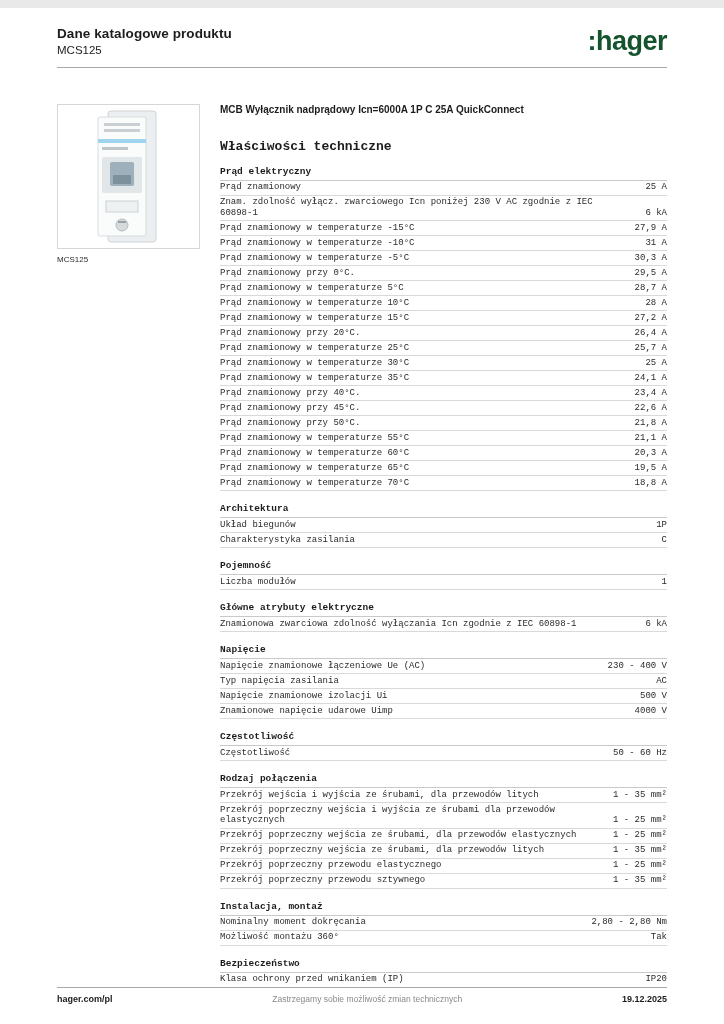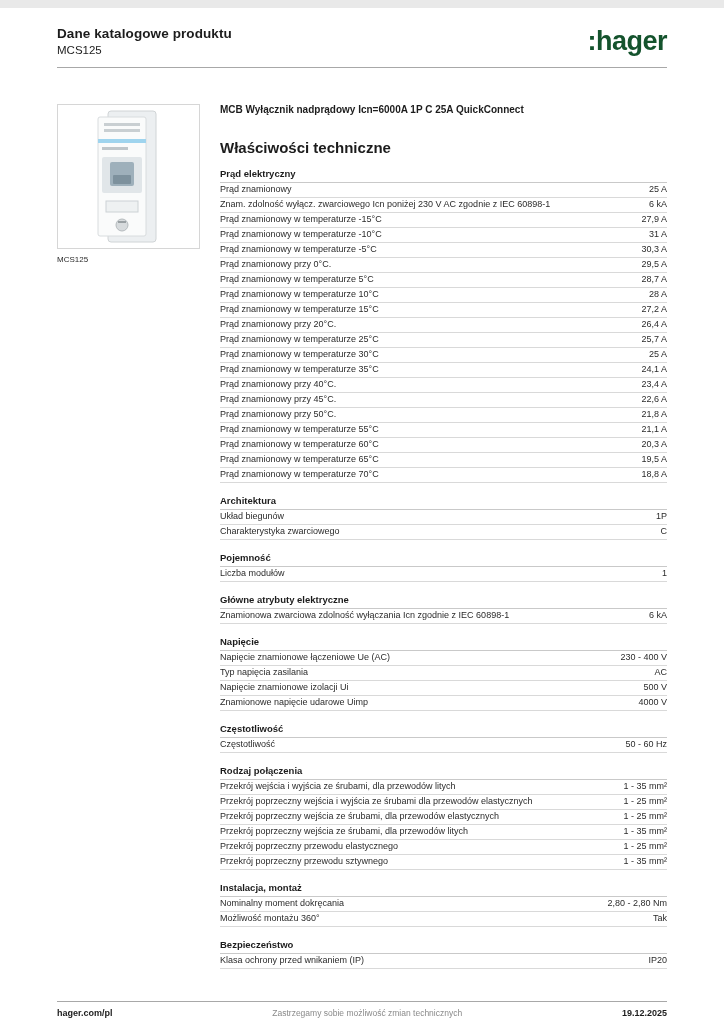--- a/index.html
+++ b/index.html
@@ -24,38 +24,38 @@
   .left-col { width:143px; flex:0 0 143px; }
   .right-col { margin-left:20px; width:447px; flex:1; }
 
   .product-image-box {
     width:143px; height:145px; border:1px solid #d6d6d6; background:#fff;
     display:flex; align-items:center; justify-content:center; overflow:hidden;
   }
   .image-caption { font-size:8px; color:#2a2a2a; margin-top:6px; }
 
   .product-title { font-size:10px; font-weight:bold; line-height:1.25; }
-  .props-heading { font-size:15px; font-weight:bold; margin-top:22px; }
-
-  .spec-section { margin-top:12px; }
+  .props-heading { font-size:13px; font-weight:bold; margin-top:22px;font-family:Liberation Mono, monospace; }
+
+  .spec-section { margin-top:12px;font-family:Liberation Mono, monospace; }
   .section-title {
     font-size:9.5px; font-weight:bold; padding-bottom:3px;
     border-bottom:1px solid #c9c9c9;
   }
   .spec-row {
     display:flex; justify-content:space-between; align-items:flex-end;
     padding:1.5px 0 2px; border-bottom:1px solid #d9d9d9;
     font-size:9px; line-height:10.5px; color:#2b2b2b;
   }
   .spec-label { flex:1 1 auto; padding-right:26px; }
   .spec-value { flex:0 0 auto; white-space:nowrap; text-align:right; }
 
   
   .footer {
-    position:absolute; left:57px; right:57px; bottom:14px;
+    position:absolute; left:57px; right:57px; bottom:28px;
     border-top:1px solid #a8a8a8; padding-top:6px;
     display:flex; justify-content:space-between; align-items:flex-start;
   }
   .footer-site { font-size:9px; font-weight:bold; color:#1c1c1c; }
   .footer-disclaimer { font-size:8.5px; color:#8a8a8a; }
   .footer-date { font-size:9px; font-weight:bold; color:#1c1c1c; }
 </style>
 </head>
 <body>
 
@@ -178,21 +178,21 @@
               <span class="spec-value">18,8 A</span>
             </div>
           </section>
           <section class="spec-section">
             <div class="section-title">Architektura</div>
             <div class="spec-row">
               <span class="spec-label">Układ biegunów</span>
               <span class="spec-value">1P</span>
             </div>
             <div class="spec-row">
-              <span class="spec-label">Charakterystyka zwarciowego</span>
+              <span class="spec-label">Charakterystyka zasilania</span>
               <span class="spec-value">C</span>
             </div>
           </section>
           <section class="spec-section">
             <div class="section-title">Pojemność</div>
             <div class="spec-row">
               <span class="spec-label">Liczba modułów</span>
               <span class="spec-value">1</span>
             </div>
           </section>

